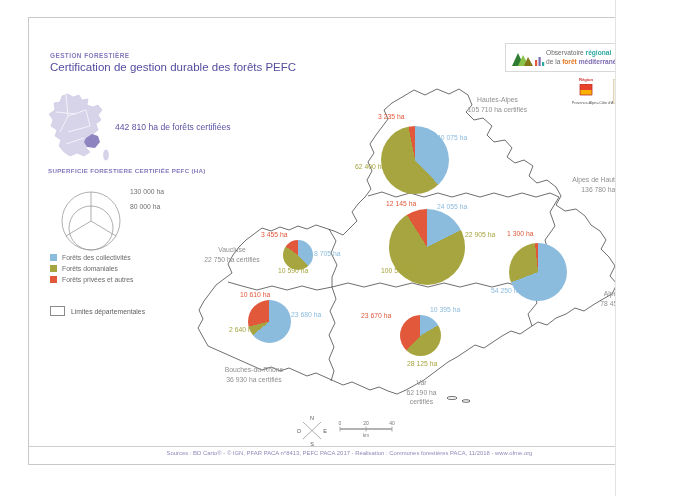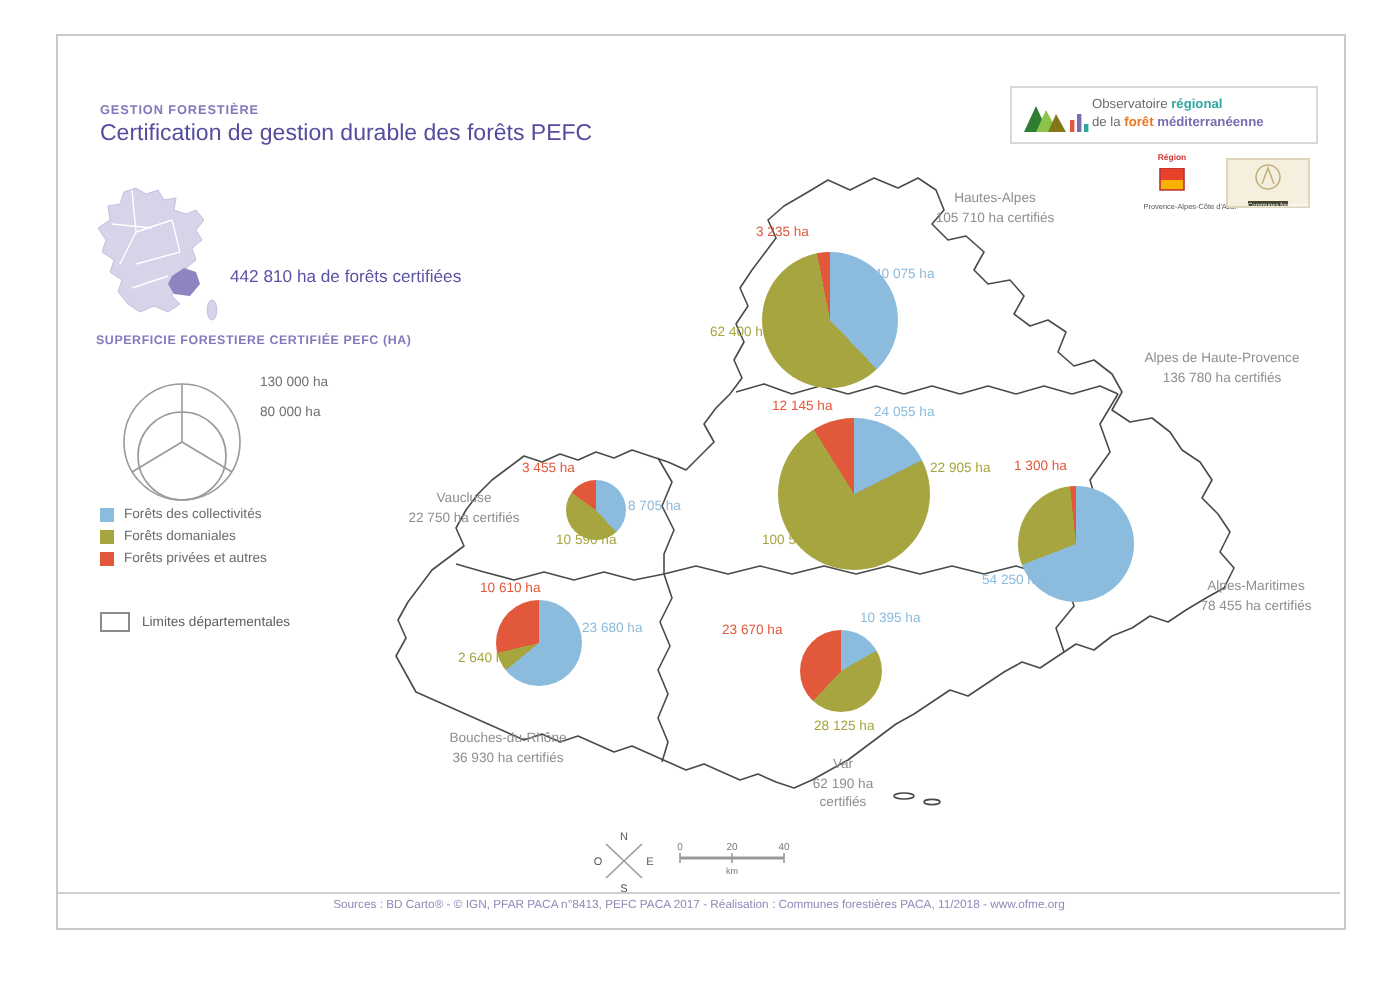--- a/index.html
+++ b/index.html
@@ -1,37 +1,37 @@
 <!DOCTYPE html>
 <html><head>
 <meta charset="utf-8">
 <style>
   html,body{margin:0;padding:0;background:#fff;}
-  .page{position:relative;width:700px;height:496px;background:#fff;overflow:hidden;
+  .page{position:relative;width:615px;height:496px;background:#fff;overflow:hidden;
         font-family:"Liberation Sans",sans-serif;outline:1px solid #e3e3e3;}
   .frame{position:absolute;left:28px;top:17px;width:643px;height:446px;border:1px solid #c9c9c9;}
   .abs{position:absolute;}
   .kicker{position:absolute;left:50px;top:52px;font-size:6.4px;font-weight:bold;
           letter-spacing:.45px;color:#8279bd;}
   .title{position:absolute;left:50px;top:61px;font-size:11.5px;color:#544c9e;}
   .obs-logo{position:absolute;left:505px;top:43px;width:152px;height:27px;border:1px solid #d8d8d8;
             display:flex;align-items:center;background:#fff;}
   .obs-text{font-size:6.6px;line-height:8.2px;color:#6b6b6b;}
   .obs-teal{color:#2ea8a0;font-weight:bold;}
   .obs-orange{color:#e87722;font-weight:bold;}
   .obs-purple{color:#7b6bb0;font-weight:bold;}
   .region-logo{position:absolute;left:563px;top:77px;width:46px;text-align:center;}
   .region-label{font-size:6px;transform:scale(.7);transform-origin:center top;color:#c33;font-weight:bold;}
   .region-name{font-size:6px;transform:scale(.62);transform-origin:center top;color:#555;white-space:nowrap;}
   .communes-logo{position:absolute;left:613px;top:79px;width:40px;height:23px;background:#f5efdd;
                  border:1px solid #ded5bb;}
   .communes-strip{position:absolute;left:0;bottom:0;width:100%;height:5px;background:#45452f;
                   color:#fff;font-size:6px;transform:scale(.5);transform-origin:center bottom;
                   text-align:center;line-height:10px;white-space:nowrap;}
-  .summary{position:absolute;left:115px;top:133px;font-size:8.6px;color:#5a52a3;}
+  .summary{position:absolute;left:115px;top:122px;font-size:8.6px;color:#5a52a3;}
   .section-title{position:absolute;left:48px;top:167px;font-size:6.2px;font-weight:bold;
                  letter-spacing:.3px;color:#8279bd;}
   .size-label{position:absolute;font-size:6.8px;color:#6f6f6f;}
   .legend{position:absolute;left:50px;top:254px;}
   .legend-item{display:flex;align-items:center;margin-bottom:4px;}
   .swatch{width:7px;height:7px;margin-right:5px;flex:none;}
   .legend-label{font-size:6.8px;color:#6b6b6b;white-space:nowrap;}
   .limits{position:absolute;left:50px;top:306px;display:flex;align-items:center;}
   .limits-box{width:13px;height:8px;background:#fff;border:1px solid #8a8a8a;margin-right:6px;}
   .limits-label{font-size:6.8px;color:#5f5f5f;}

